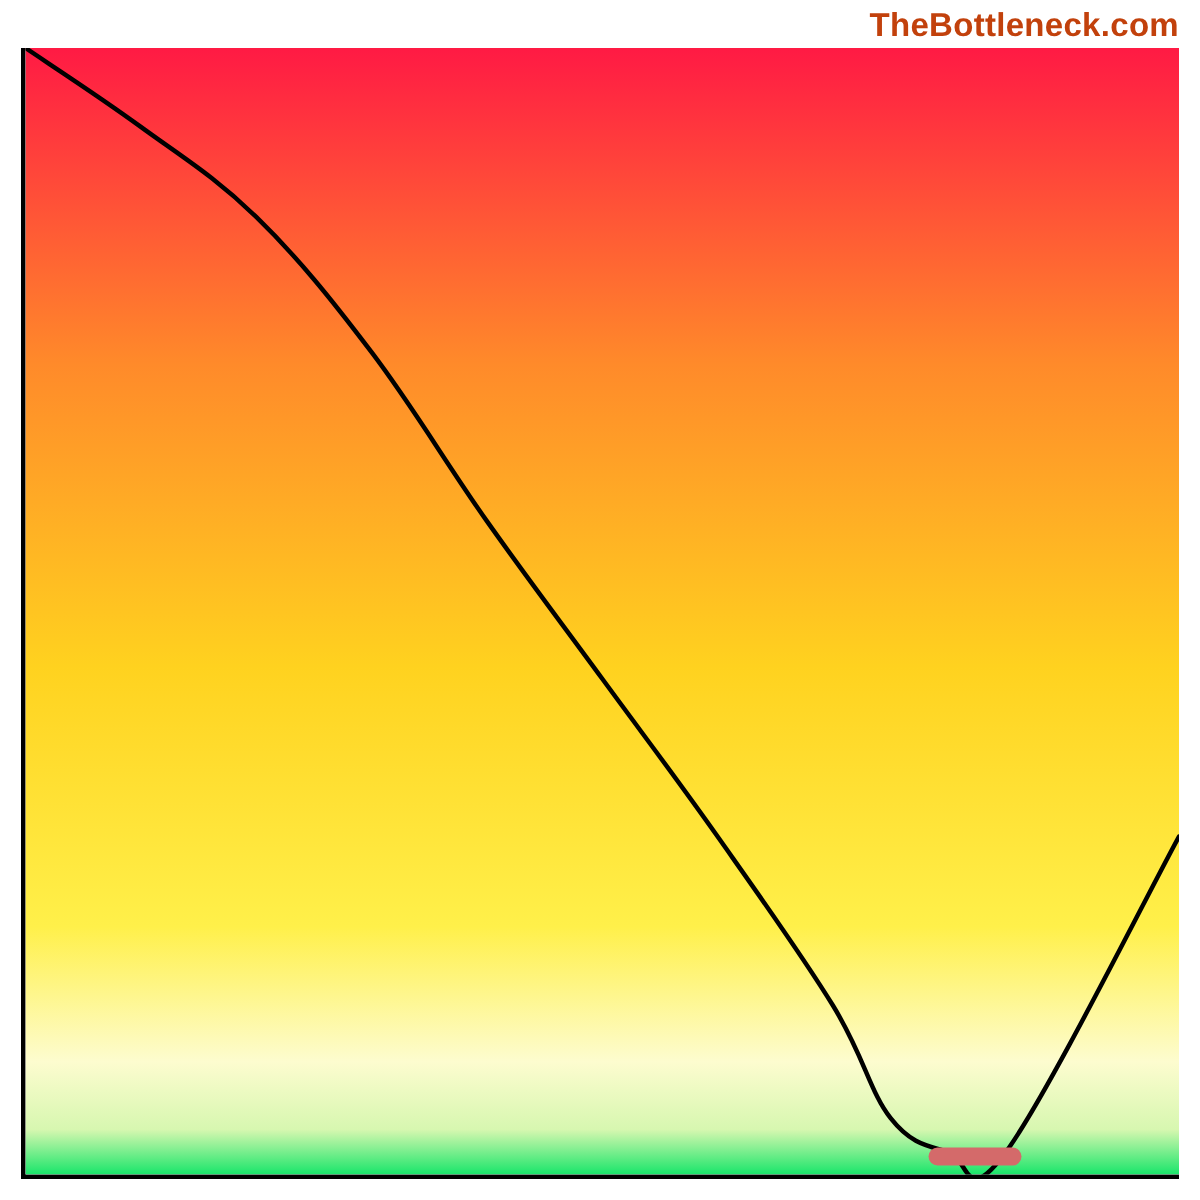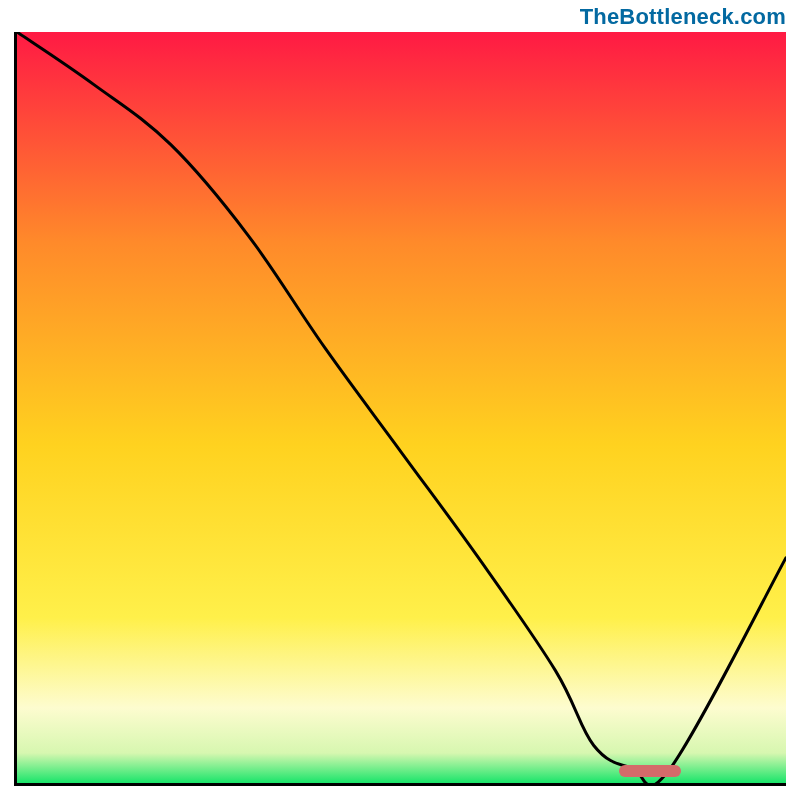--- a/index.html
+++ b/index.html
@@ -8,21 +8,21 @@
     position: relative;
     width: 800px;
     height: 800px;
   }
   .watermark {
     position: absolute;
     top: 4px;
     right: 14px;
     font-size: 22px;
     font-weight: 600;
-    color: #0369a1;
+    color: #c2410c;
     letter-spacing: 0.2px;
     user-select: none;
   }
   .plot-frame {
     position: absolute;
     left: 14px;
     top: 32px;
     width: 772px;
     height: 754px;
     border-left: 3px solid #000;

